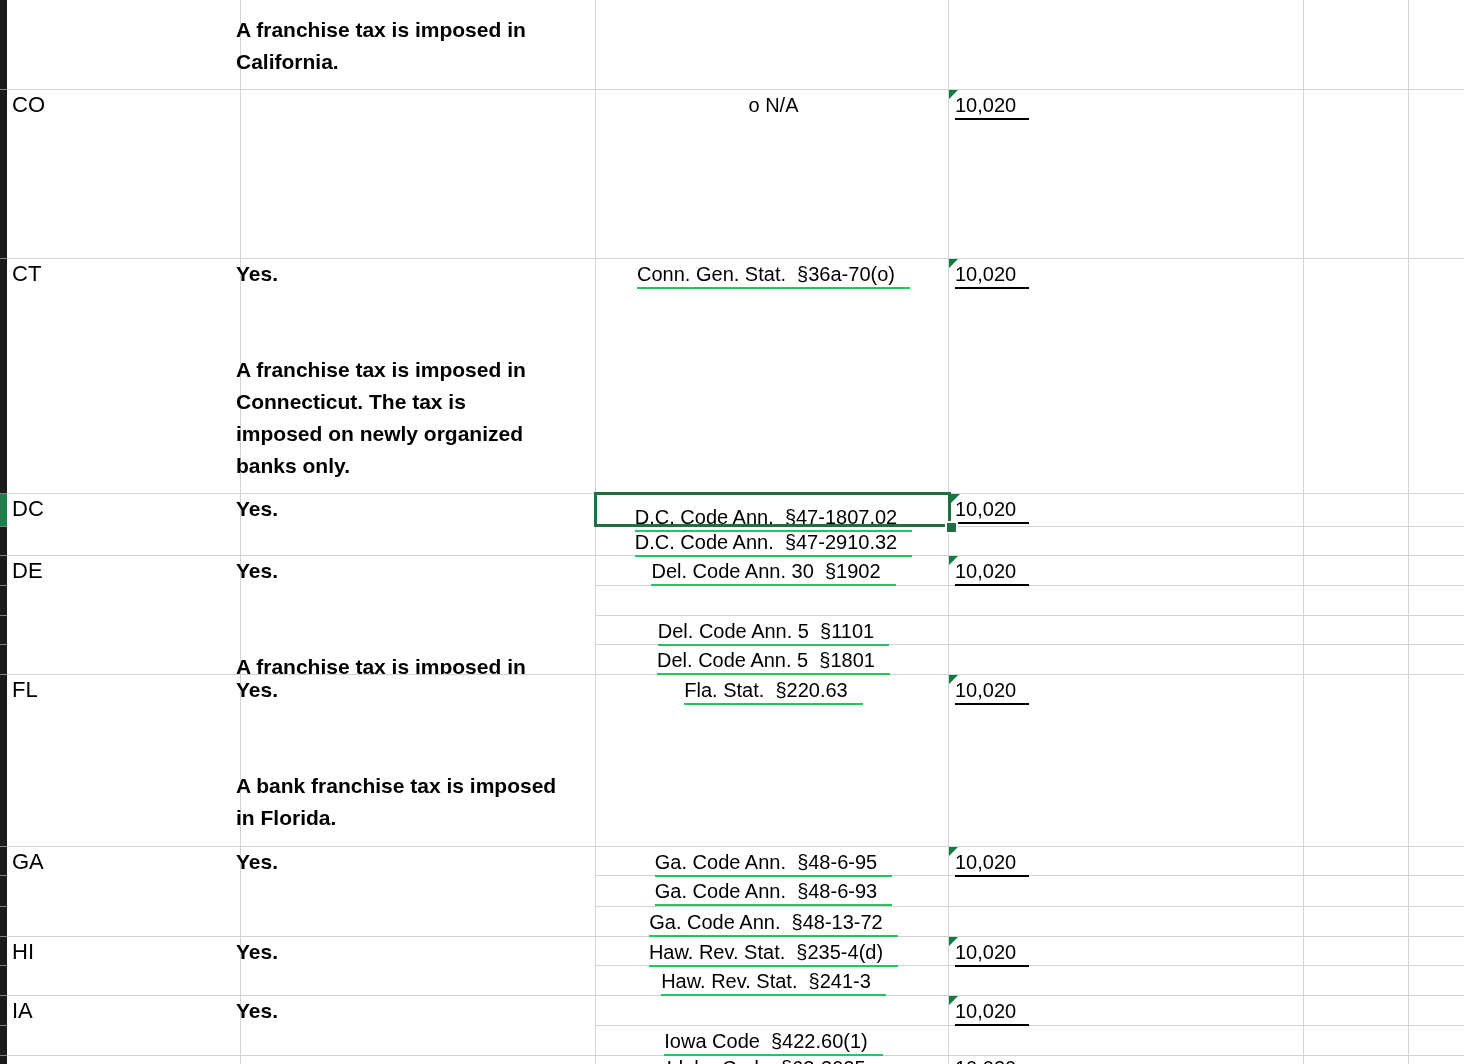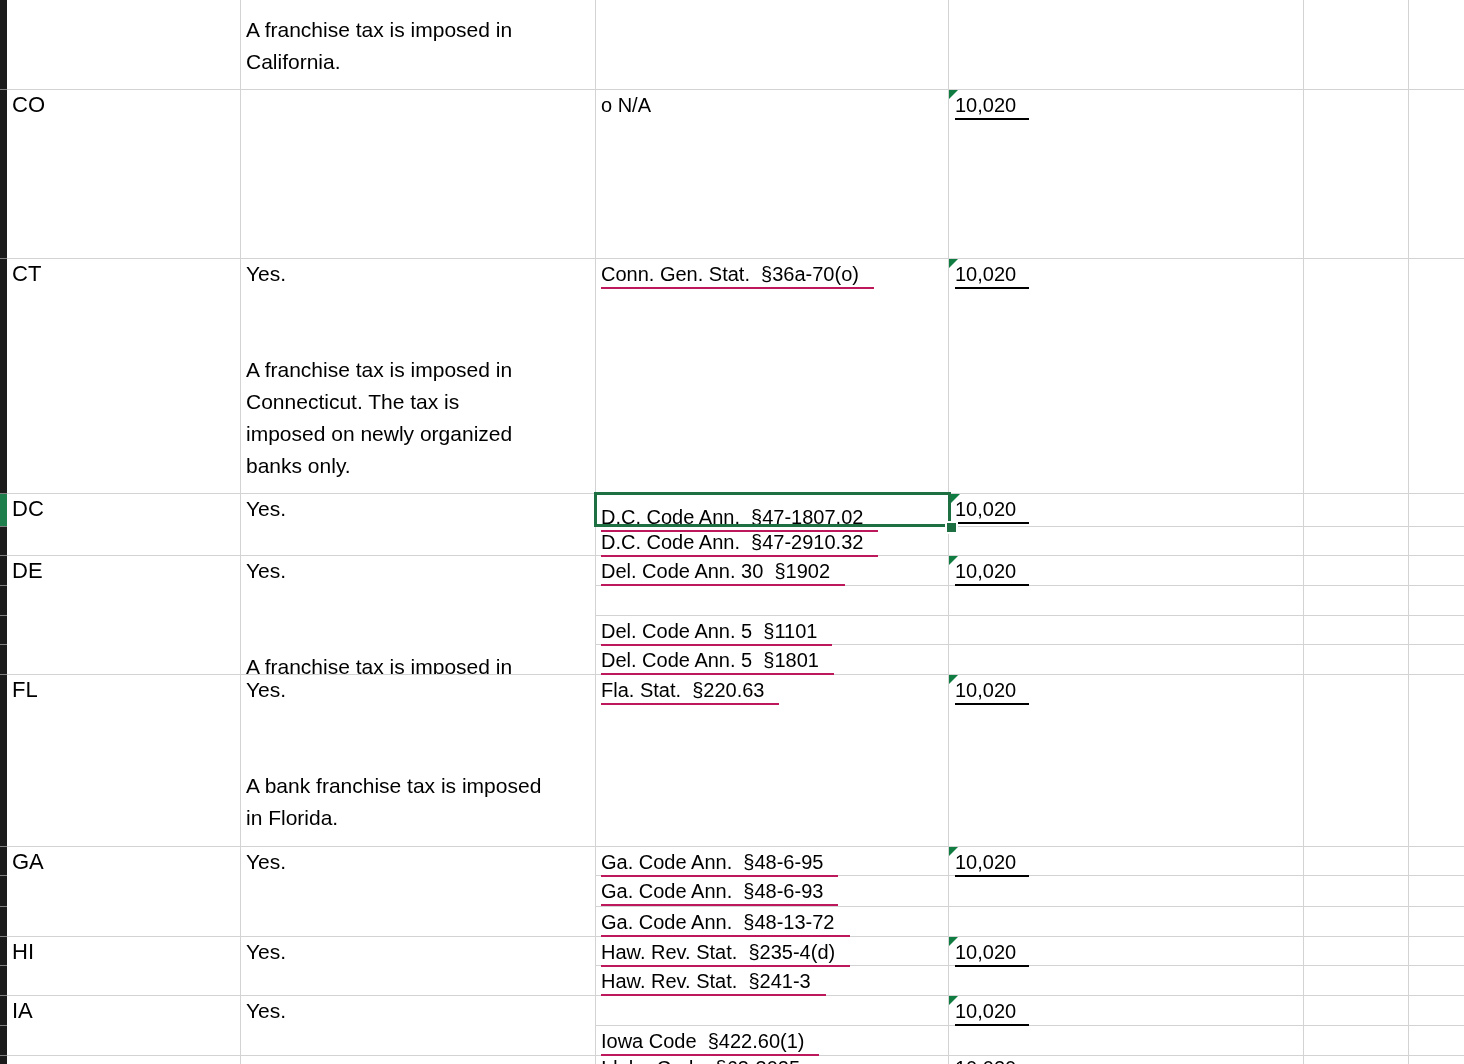--- a/index.html
+++ b/index.html
@@ -5,24 +5,24 @@
   html,body{margin:0;padding:0;background:#fff;}
   #sheet{position:relative;width:1464px;height:1064px;background:#ffffff;overflow:hidden;
          font-family:"Liberation Sans","DejaVu Sans",sans-serif;color:#000;}
   .vl{position:absolute;top:0;width:1px;height:1064px;background:#d3d3d3;}
   .hl{position:absolute;left:7px;width:1457px;height:1px;background:#d3d3d3;}
   .hs{position:absolute;left:595px;width:869px;height:1px;background:#d3d3d3;}
   #rowstrip{position:absolute;left:0;top:0;width:7px;height:1064px;background:#1b1b1b;}
   .sb{position:absolute;left:0;width:7px;height:1px;background:#808080;}
   #rowstrip-active{position:absolute;left:0;top:493px;width:7px;height:33px;background:#1F7F4C;}
   .st{position:absolute;left:12px;width:220px;font-size:22px;line-height:32px;white-space:pre;}
-  .desc{position:absolute;left:246px;width:346px;font-size:21px;line-height:32px;white-space:pre;overflow:hidden;}
-  .cit{position:absolute;left:601px;width:345px;font-size:20px;line-height:30px;white-space:pre;overflow:hidden;}
+  .desc{position:absolute;left:236px;width:346px;font-size:21px;line-height:32px;white-space:pre;overflow:hidden;font-weight:bold;}
+  .cit{position:absolute;left:601px;width:345px;font-size:20px;line-height:30px;white-space:pre;overflow:hidden;text-align:center;}
   .val{position:absolute;left:955px;width:345px;font-size:20px;line-height:30px;white-space:pre;}
-  .u{display:inline-block;line-height:26px;border-bottom:2px solid #be185d;padding:0 15px 0 0;}
+  .u{display:inline-block;line-height:26px;border-bottom:2px solid #22c55e;padding:0 15px 0 0;}
   .uv{display:inline-block;line-height:26px;border-bottom:2px solid #000;padding:0 13px 0 0;}
   .flag{position:absolute;width:0;height:0;border-top:9px solid #107C41;border-right:9px solid transparent;}
   #sel{position:absolute;left:594px;top:492px;width:357px;height:35px;border:3px solid #1E6F42;box-sizing:border-box;}
   #fill-handle{position:absolute;left:945px;top:521px;width:9px;height:9px;background:#1E6F42;border:2px solid #ffffff;box-sizing:content-box;}
 </style>
 </head>
 <body>
 
 <div id="sheet">
 

